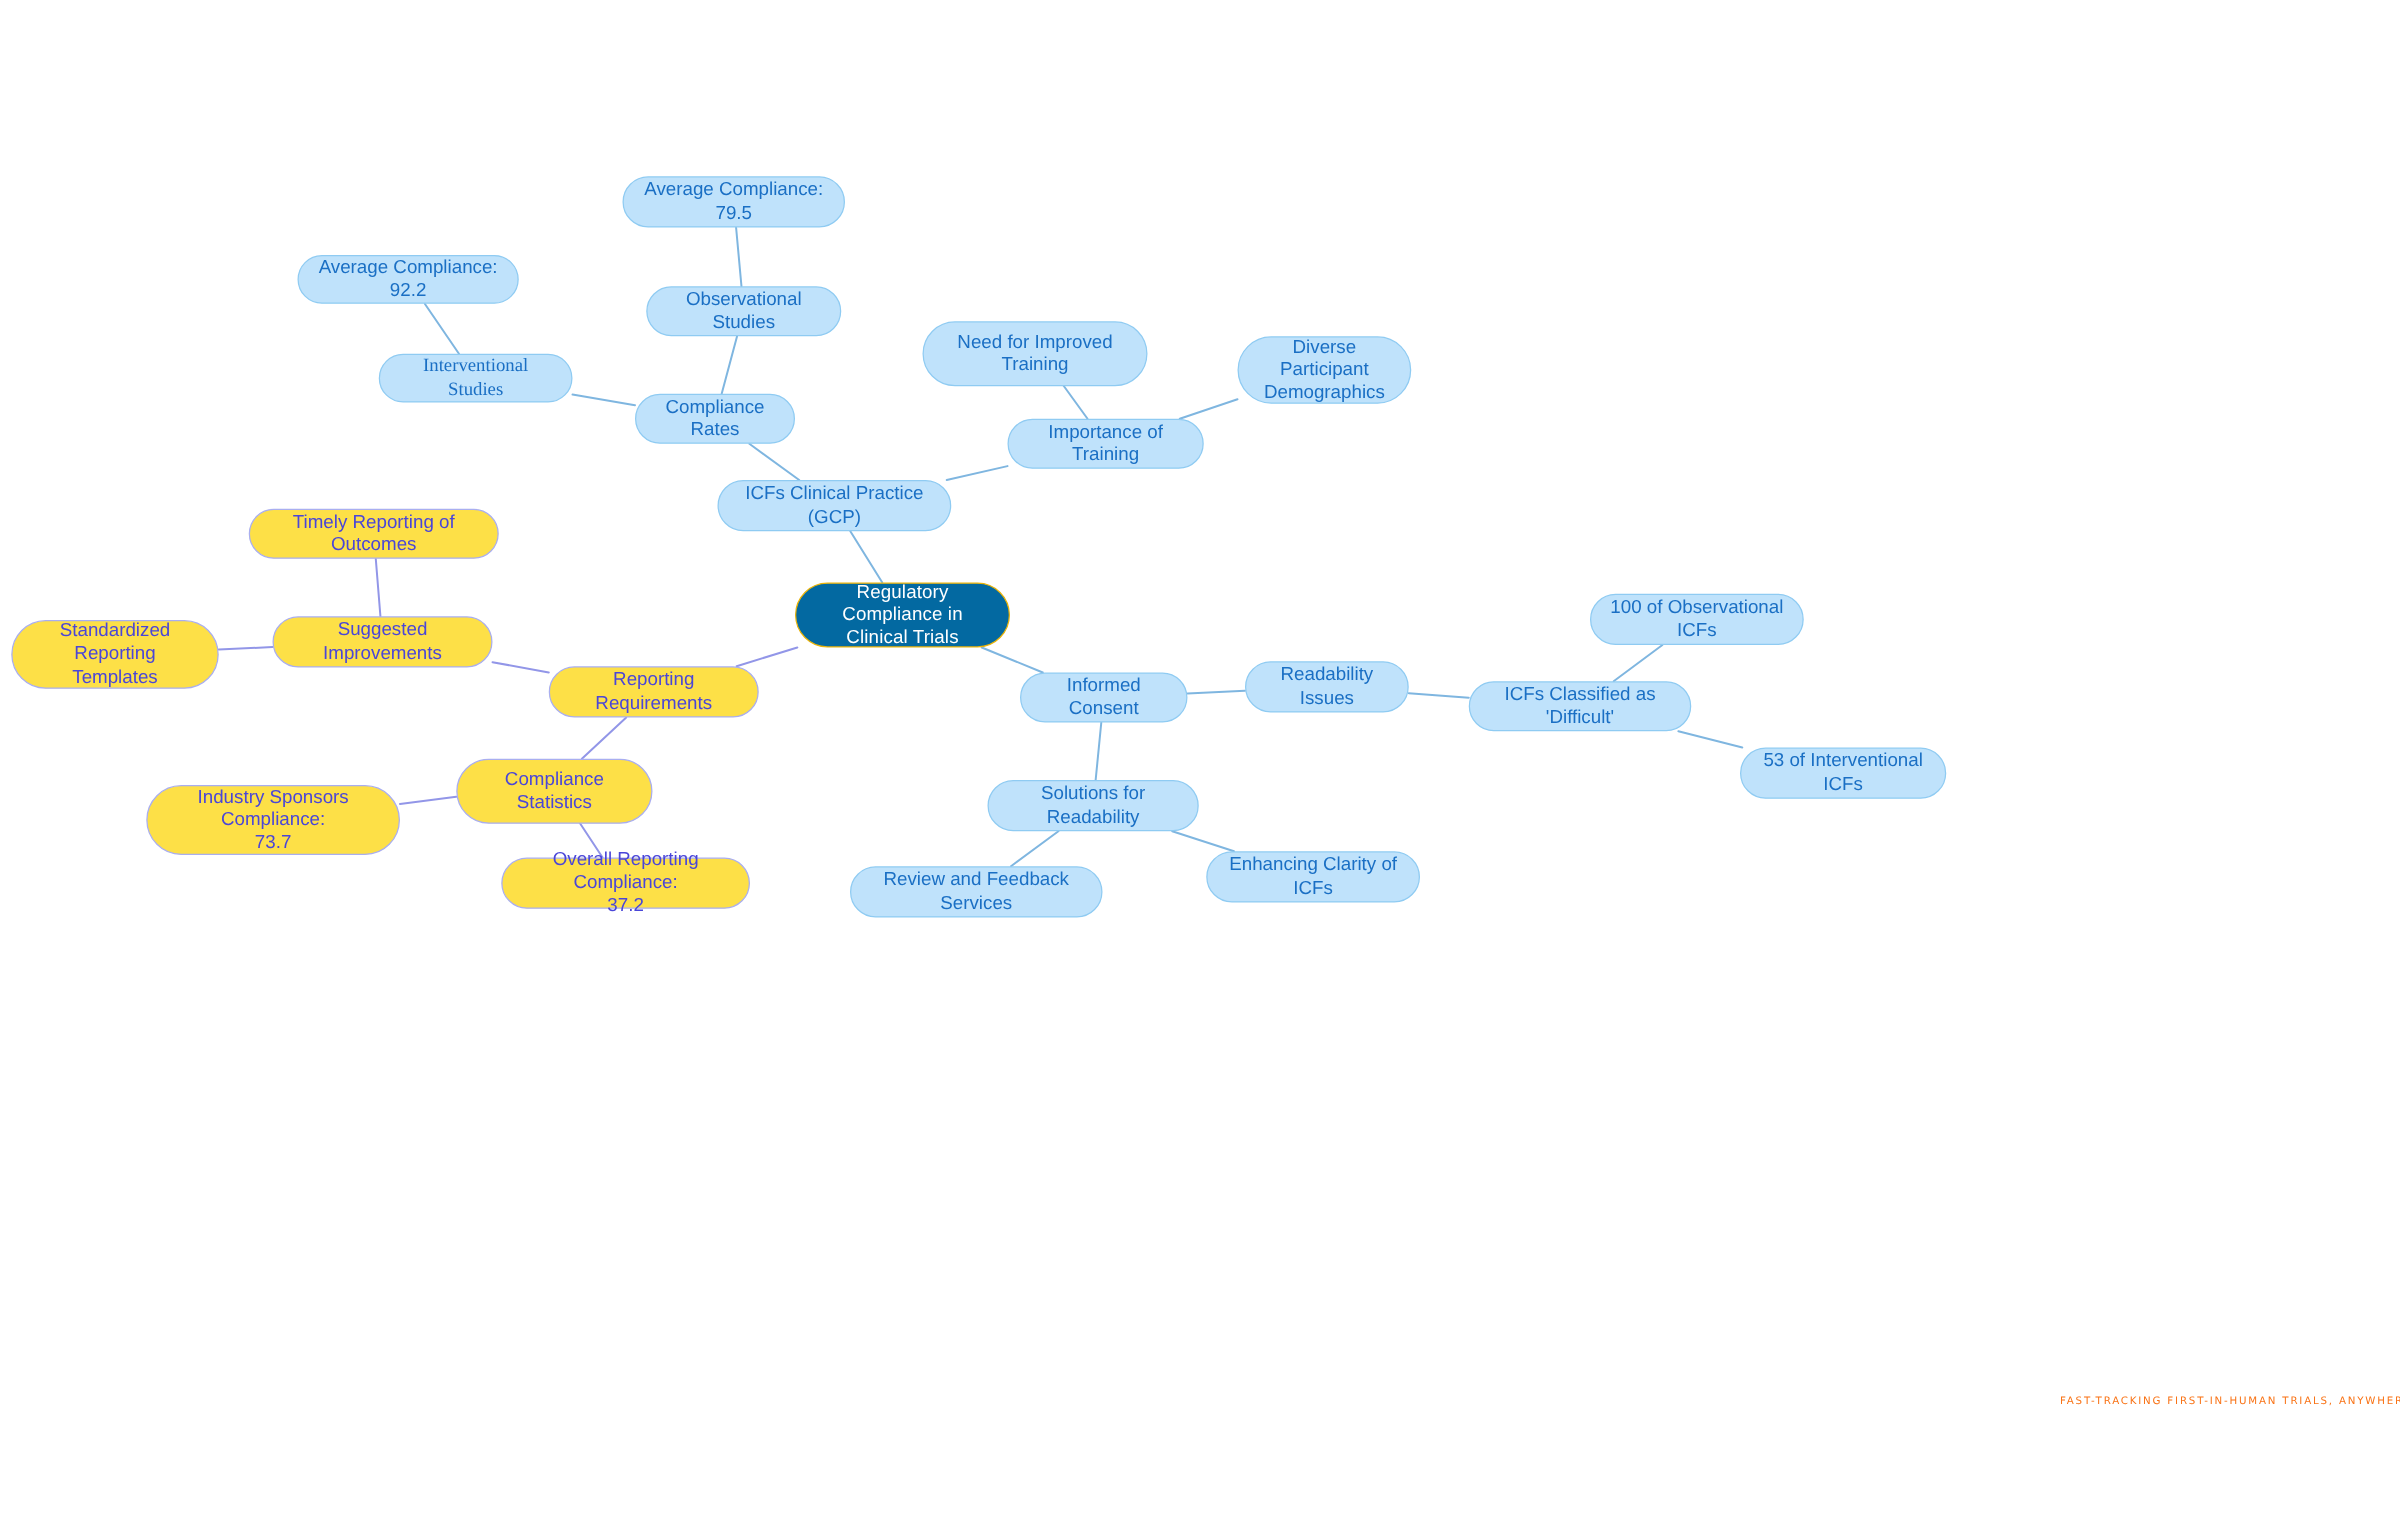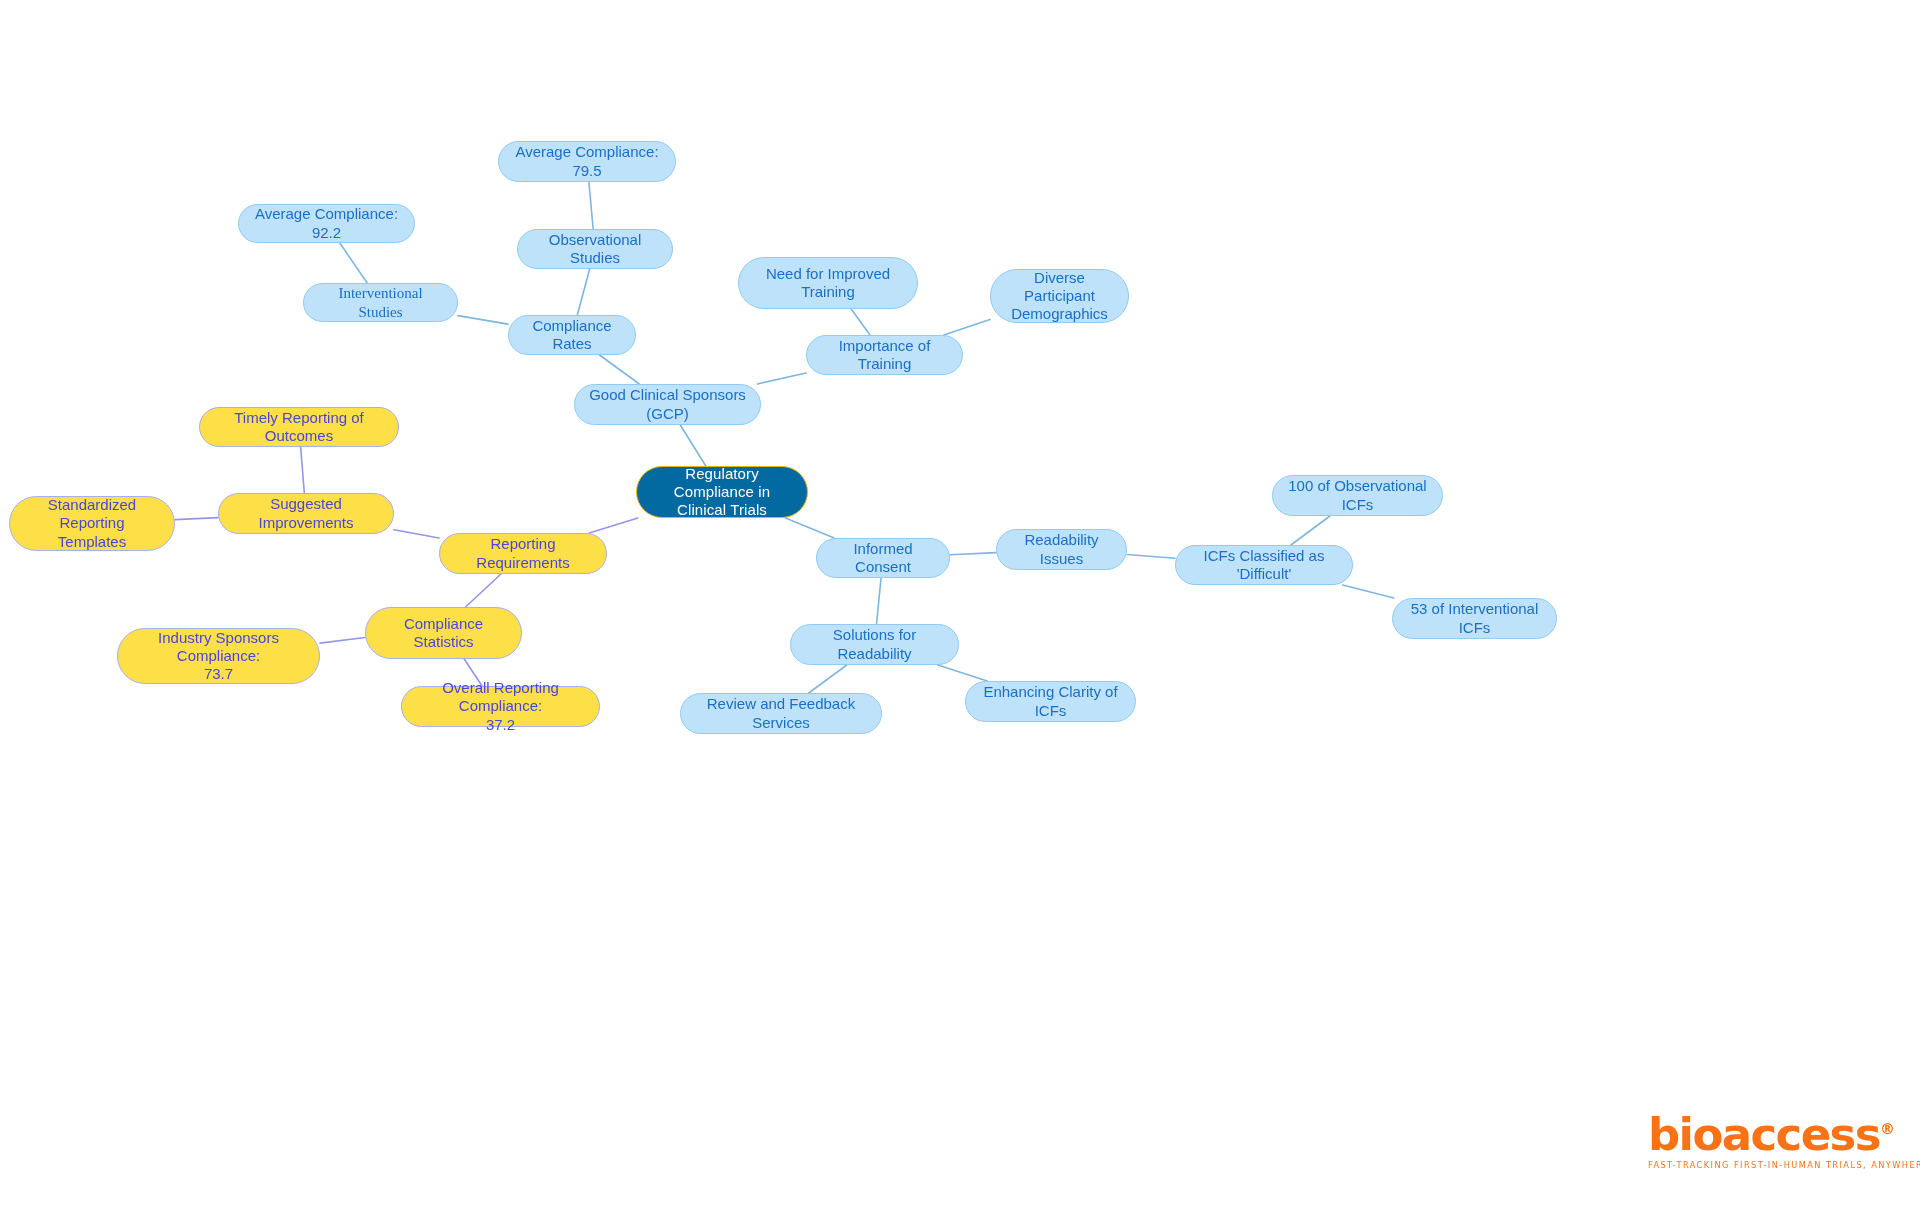--- a/index.html
+++ b/index.html
@@ -116,21 +116,21 @@
       <line x1="439" y1="538.016129032258" x2="394" y2="529.721198156682" stroke="#9296e8" stroke-width="1.6" stroke-linecap="round"></line>
       <line x1="304.34104046242777" y1="493" x2="300.6184971098266" y2="447" stroke="#9296e8" stroke-width="1.6" stroke-linecap="round"></line>
       <line x1="218" y1="517.6121495327103" x2="175" y2="519.6214953271028" stroke="#9296e8" stroke-width="1.6" stroke-linecap="round"></line>
       <line x1="500.97635135135135" y1="574" x2="465.52364864864865" y2="607" stroke="#9296e8" stroke-width="1.6" stroke-linecap="round"></line>
       <line x1="365" y1="637.4433333333334" x2="320" y2="643.1433333333333" stroke="#9296e8" stroke-width="1.6" stroke-linecap="round"></line>
       <line x1="457.0086705202312" y1="648" x2="482.0491329479769" y2="686" stroke="#9296e8" stroke-width="1.6" stroke-linecap="round"></line>
     </svg>
   <div id="nodes">
       <div class="node node-root" style="left: 636px; top: 466px; width: 172px; height: 52px;">Regulatory Compliance in
 Clinical Trials</div>
-      <div class="node node-blue" style="left: 574px; top: 384px; width: 187px; height: 41px;">Good Clinical Sponsors (GCP)</div>
+      <div class="node node-blue" style="left: 574px; top: 384px; width: 187px; height: 41px;">ICFs Clinical Practice (GCP)</div>
       <div class="node node-blue" style="left: 508px; top: 315px; width: 128px; height: 40px;">Compliance Rates</div>
       <div class="node node-blue" style="left: 303px; top: 283px; width: 155px; height: 39px; font-family: Liberation Serif, serif;">Interventional Studies</div>
       <div class="node node-blue" style="left: 238px; top: 204px; width: 177px; height: 39px;">Average Compliance: 92.2</div>
       <div class="node node-blue" style="left: 517px; top: 229px; width: 156px; height: 40px;">Observational Studies</div>
       <div class="node node-blue" style="left: 498px; top: 141px; width: 178px; height: 41px;">Average Compliance: 79.5</div>
       <div class="node node-blue" style="left: 806px; top: 335px; width: 157px; height: 40px;">Importance of Training</div>
       <div class="node node-blue" style="left: 738px; top: 257px; width: 180px; height: 52px;">Need for Improved Training</div>
       <div class="node node-blue" style="left: 990px; top: 269px; width: 139px; height: 54px;">Diverse Participant
 Demographics</div>
       <div class="node node-blue" style="left: 816px; top: 538px; width: 134px; height: 40px;">Informed Consent</div>
@@ -147,16 +147,15 @@
       <div class="node node-purple" style="left: 9px; top: 496px; width: 166px; height: 55px;">Standardized Reporting
 Templates</div>
       <div class="node node-purple" style="left: 365px; top: 607px; width: 157px; height: 52px;">Compliance Statistics</div>
       <div class="node node-purple" style="left: 117px; top: 628px; width: 203px; height: 56px;">Industry Sponsors Compliance:
 73.7</div>
       <div class="node node-purple" style="left: 401px; top: 686px; width: 199px; height: 41px;">Overall Reporting Compliance:
 37.2</div>
     </div>
 
   <div class="logo">
-    <div class="logo-word"><span>bioaccess</span><span class="logo-reg">®</span></div>
     <div class="logo-tagline">FAST-TRACKING FIRST-IN-HUMAN TRIALS, ANYWHERE</div>
   </div>
 </div>
 
 </body></html>

